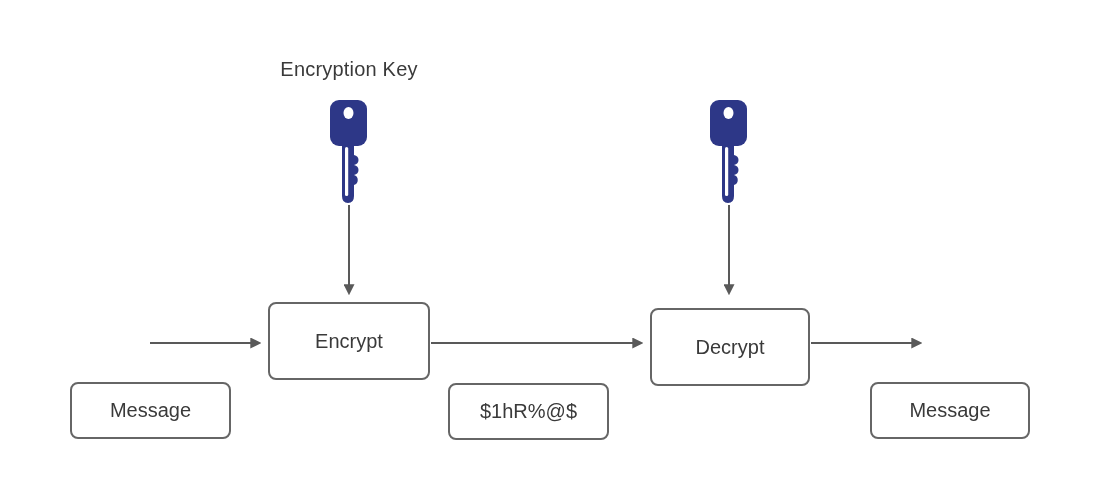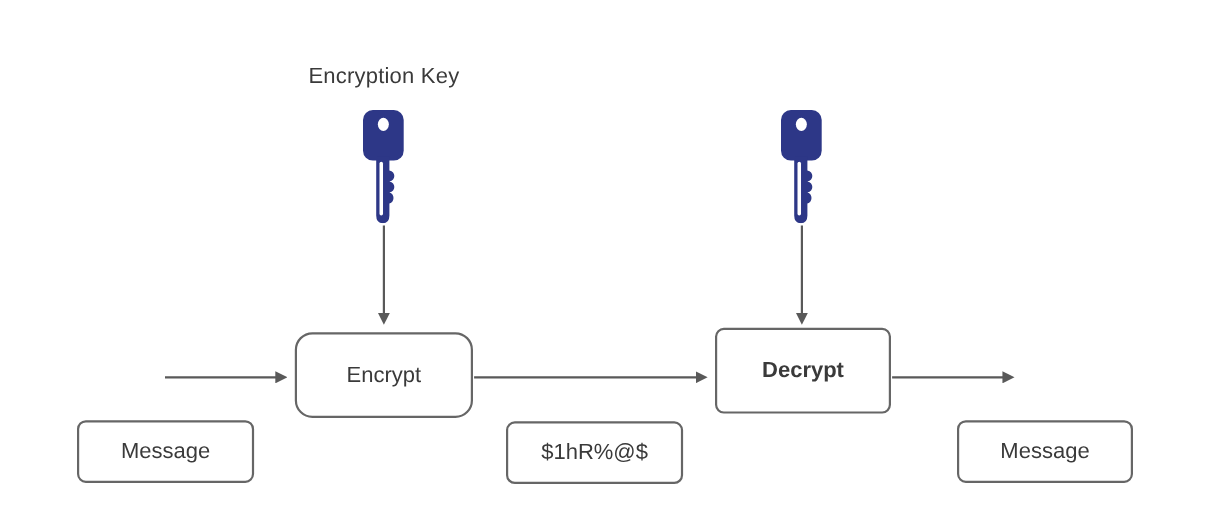--- a/index.html
+++ b/index.html
@@ -30,24 +30,24 @@
     background:#ffffff;
     border:2px solid var(--box-border);
     border-radius:8px;
     display:flex;
     align-items:center;
     justify-content:center;
     font-size:20px;
     color:var(--text);
     box-sizing:border-box;
   }
-  .encrypt-node{left:268px;top:302px;width:162px;height:78px;border-radius:16px;}
-  .decrypt-node{left:650px;top:298px;width:160px;height:78px;font-weight:bold;}
+  .encrypt-node{left:268px;top:302px;width:162px;height:78px;}
+  .decrypt-node{left:650px;top:308px;width:160px;height:78px;}
   .msg-left{left:70px;top:382px;width:161px;height:57px;}
-  .cipher{left:460px;top:383px;width:161px;height:57px;}
+  .cipher{left:448px;top:383px;width:161px;height:57px;}
   .msg-right{left:870px;top:382px;width:160px;height:57px;}
   .label-enc{left:239px;top:58px;}
   .label-dec{left:619px;top:58px;}
   .key-icon{position:absolute;width:40px;height:103px;}
   .key-enc{left:329px;top:100px;}
   .key-dec{left:709px;top:100px;}
   .connector-layer{position:absolute;left:0;top:0;width:1100px;height:484px;pointer-events:none;}
   .connector{stroke:var(--line);stroke-width:2;}
   .arrowhead{fill:var(--line);}
   .keyfill{fill:var(--key-fill);}

